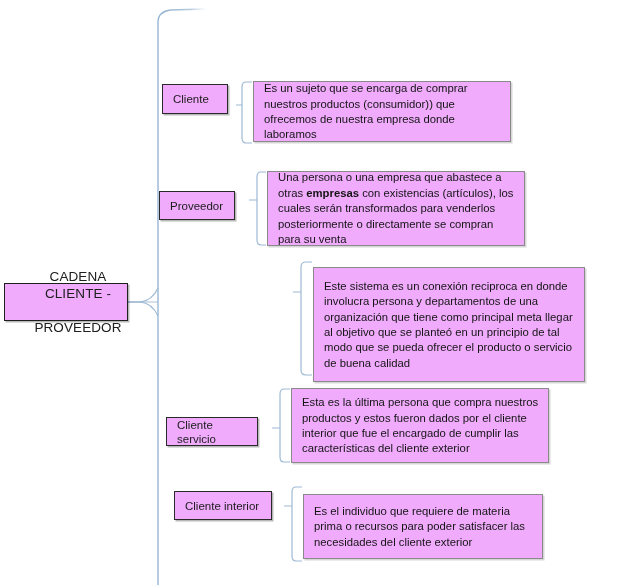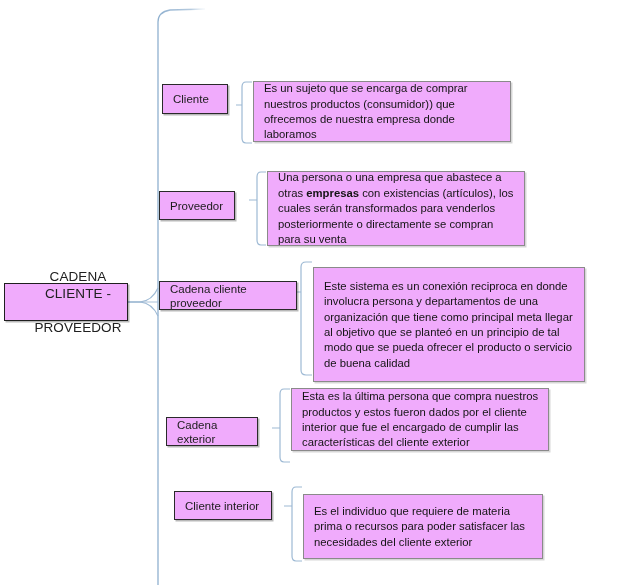--- a/index.html
+++ b/index.html
@@ -118,31 +118,28 @@
     <span class="txt">Es un sujeto que se encarga de comprar nuestros productos (consumidor)) que ofrecemos de nuestra empresa donde laboramos</span>
   </div>
 
   <div class="node label-node" style="left:159px; top:191px; width:76px; height:29px;">
     <span>Proveedor</span>
   </div>
   <div class="node desc-node" style="left:267px; top:171px; width:258px; height:75px;">
     <span class="txt">Una persona o una empresa que abastece a otras <b>empresas</b> con existencias (artículos), los cuales serán transformados para venderlos posteriormente o directamente se compran para su venta</span>
   </div>
 
-  <div class="node label-node" style="left:159px; top:281px; width:138px; height:29px;">
-    <span>Cadena cliente proveedor</span>
-  </div>
   <div class="node desc-node" style="left:313px; top:267px; width:272px; height:115px;">
     <span class="txt">Este sistema es un conexión reciproca en donde involucra persona y departamentos de una organización que tiene como principal meta llegar al objetivo que se planteó en un principio de tal modo que se pueda ofrecer el producto o servicio de buena calidad</span>
   </div>
 
   <div class="node label-node" style="left:166px; top:417px; width:92px; height:29px;">
-    <span>Cadena exterior</span>
+    <span>Cliente servicio</span>
   </div>
-  <div class="node desc-node" style="left:291px; top:388px; width:258px; height:63px;">
+  <div class="node desc-node" style="left:291px; top:388px; width:258px; height:75px;">
     <span class="txt">Esta es la última persona que compra nuestros productos y estos fueron dados por el cliente interior que fue el encargado de cumplir las características del cliente exterior</span>
   </div>
 
   <div class="node desc-node" style="left:303px; top:494px; width:240px; height:65px;">
     <span class="txt">Es el individuo que requiere de materia prima o recursos para poder satisfacer las necesidades del cliente exterior</span>
   </div>
   <div class="node label-node" style="left:174px; top:491px; width:98px; height:29px;">
     <span>Cliente interior</span>
   </div>
 

